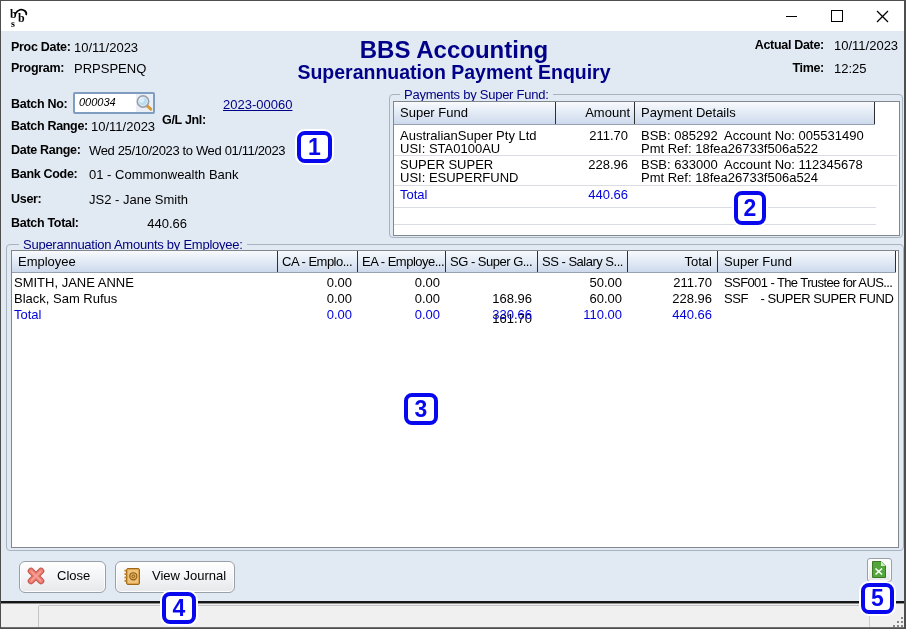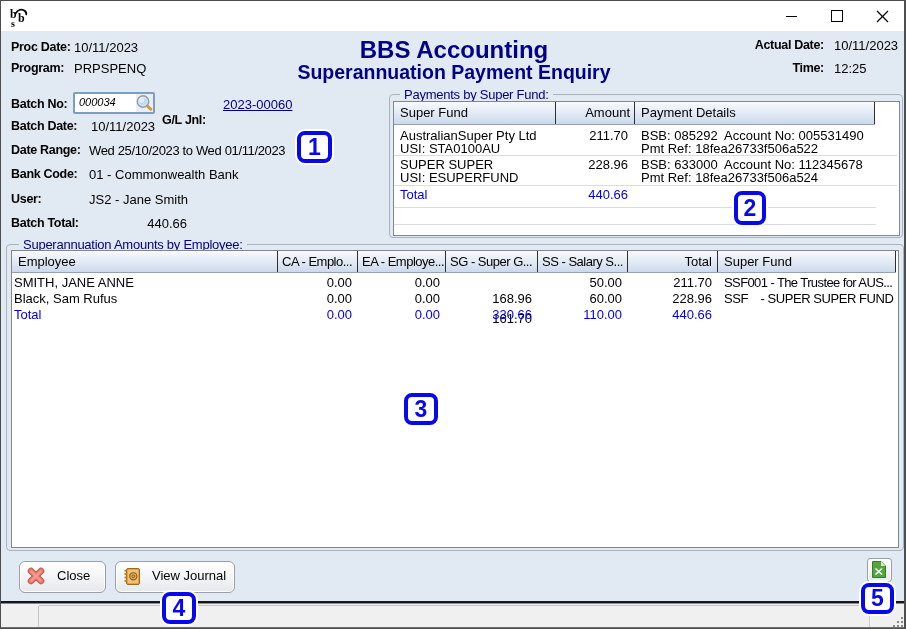--- a/index.html
+++ b/index.html
@@ -68,21 +68,21 @@
   </div>
   <svg class="abs" style="left:133px;top:92px;" width="20" height="20" viewBox="0 0 20 20">
     <path d="M13.2,12.8 L16.8,16.2" stroke="#d99b35" stroke-width="3" stroke-linecap="round"></path>
     <circle cx="9" cy="8.5" r="5.6" fill="#bcdcf0" stroke="#999fa7" stroke-width="1.7"></circle>
     <circle cx="7.6" cy="7.1" r="2.6" fill="#ddeefa"></circle>
     <circle cx="9" cy="8.5" r="4.4" fill="none" stroke="#ffffff" stroke-width="0.8" opacity="0.7"></circle>
   </svg>
   <div class="abs lbl" style="left:161px;top:112px;">G/L Jnl:</div>
   <div class="abs val" style="left:222px;top:96px;color:#000087;text-decoration:underline;">2023-00060</div>
 
-  <div class="abs lbl" style="left:10px;top:117.5px;">Batch Date:</div>
+  <div class="abs lbl" style="left:10px;top:117.5px;">Batch Range:</div>
   <div class="abs val" style="left:90px;top:117.5px;">10/11/2023</div>
   <div class="abs lbl" style="left:10px;top:141.5px;">Date Range:</div>
   <div class="abs val" style="left:88px;top:141.5px;letter-spacing:-0.35px;">Wed 25/10/2023 to Wed 01/11/2023</div>
   <div class="abs lbl" style="left:10px;top:165.5px;">Bank Code:</div>
   <div class="abs val" style="left:88px;top:165.5px;">01 - Commonwealth Bank</div>
   <div class="abs lbl" style="left:10px;top:190.5px;">User:</div>
   <div class="abs val" style="left:88px;top:190.5px;">JS2 - Jane Smith</div>
   <div class="abs lbl" style="left:10px;top:214.5px;">Batch Total:</div>
   <div class="abs val ra" style="left:90px;top:214.5px;width:96px;">440.66</div>
 

